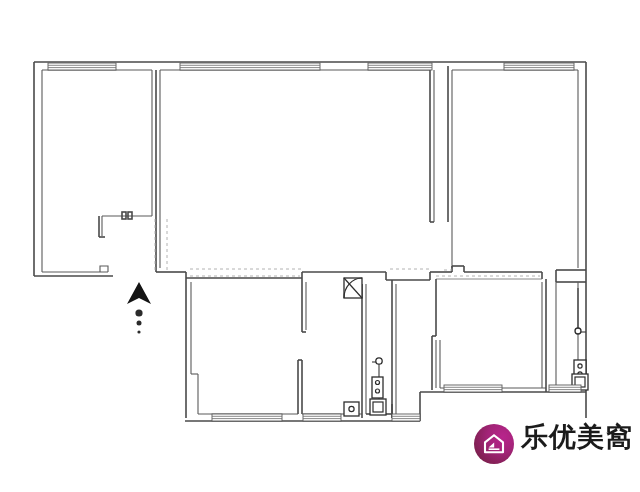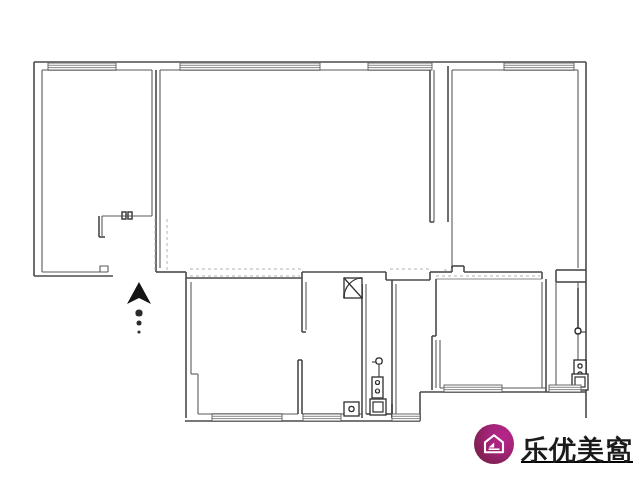--- a/index.html
+++ b/index.html
@@ -67,23 +67,22 @@
     fill: #2b2b2b;
   }
   .compass {
     fill: #141414;
   }
   .logo-wrap {
     position: absolute;
     left: 474px;
     top: 424px;
     display: flex;
-    align-items: flex-end;
+    align-items: flex-start;
     gap: 7px;
-    text-decoration: underline;
   }
   .logo-mark {
     width: 40px;
     height: 40px;
     border-radius: 50%;
     background: radial-gradient(circle at 72% 32%, #b8248c 0%, #a32478 38%, #7e2050 78%, #6d1d44 100%);
     display: flex;
     align-items: center;
     justify-content: center;
   }

